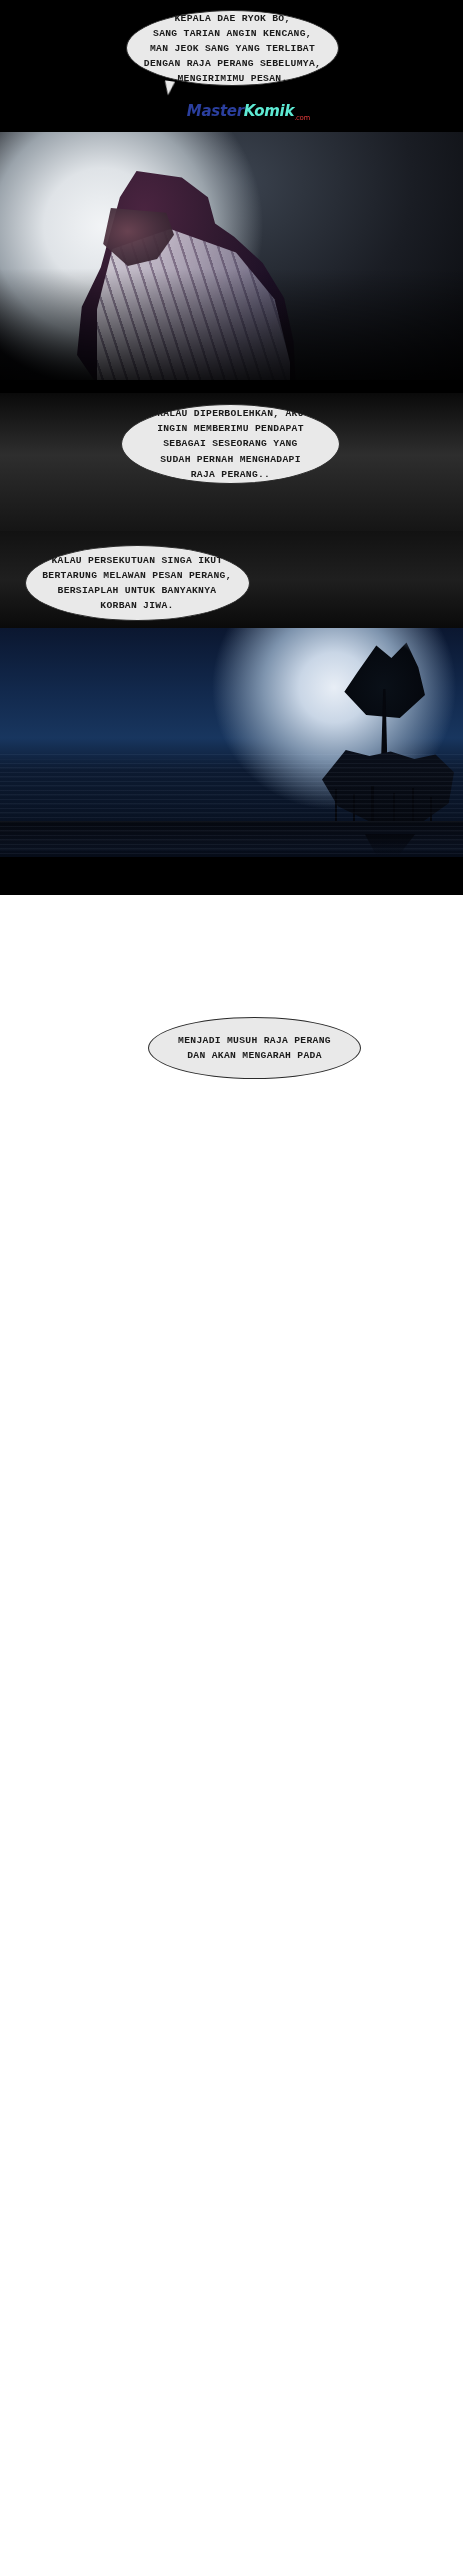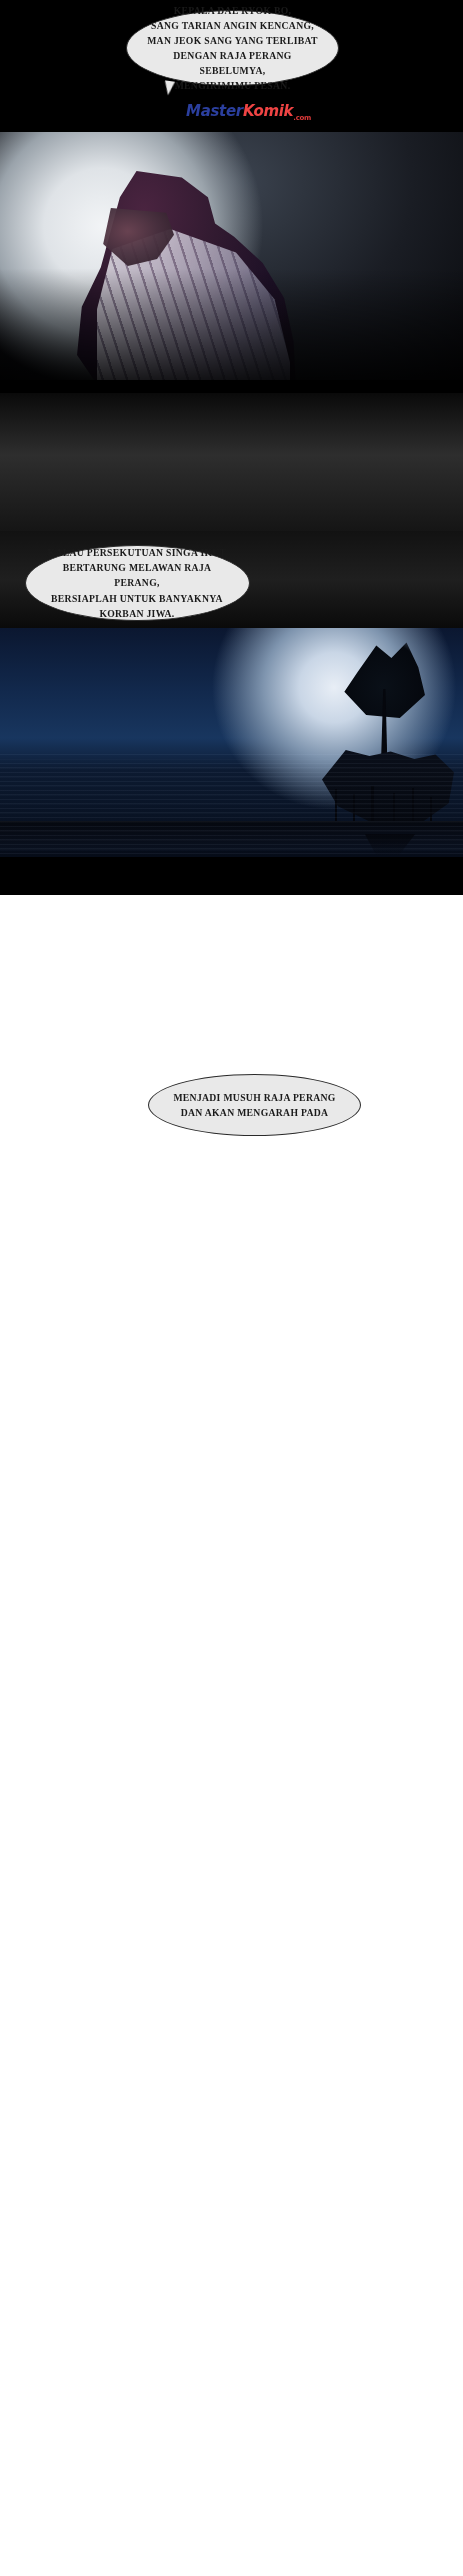--- a/index.html
+++ b/index.html
@@ -36,21 +36,21 @@
     text-align: center;
     color: #1a1a1a;
     letter-spacing: 0.3px;
     line-height: 1.55;
     padding: 11.6px 16.7px;
   }
   .bubble .txt {
     white-space: pre-line;
     font-size: 9.7px;
     font-weight: 700;
-    font-family: Liberation Serif, serif;
+    font-family: Liberation Mono, monospace;
   }
   .tail {
     position: absolute;
     width: 0; height: 0;
     border-left: 5.8px solid transparent;
     border-right: 5.8px solid transparent;
     border-top: 14px solid #e9e9e9;
     filter: drop-shadow(0 1.3px 0 #2a2a2a);
   }
 
@@ -59,24 +59,24 @@
     position: absolute;
     left: 0; width: 464px;
     text-align: center;
     font-size: 15px;
     font-weight: 800;
     font-style: italic;
     letter-spacing: -0.3px;
     font-family: "DejaVu Sans", sans-serif;
   }
   #watermark .master { color: #2b3f9e; margin-left: 33px; }
-  #watermark .komik  { color: #ef4444; }
+  #watermark .komik  { color: #5eead4; }
   #watermark .com    {
     color: #e03a3a; font-size: 7px; font-style: normal;
-    vertical-align: sub; font-weight: 700;
+    vertical-align: sub; font-weight: 400;
   }
 
   
   
   #panel1 {
     background:
       radial-gradient(circle at 22% 38%, #f2f4f6 0px, #dfe3e7 58px, #9aa3ab 109px, rgba(60,66,72,0) 161px),
       radial-gradient(ellipse at 50% 20%, #3c4450 0%, #1a1d24 55%, #07080b 100%);
   }
   #panel1::after {
@@ -200,26 +200,33 @@
   <div class="panel" id="panel1" style="top:132px; height:248px;">
     <div class="figure1"></div>
     <div class="cloak1"></div>
     <div class="face1"></div>
   </div>
 
   <div class="divider" style="top:380px; height:13px;"></div>
 
   <div class="panel" id="panel2" style="top:393px; height:138px;"></div>
 
+  <div class="bubble" id="bubble2" style="left:121px; top:404px; width:219px; height:80px;">
+    <span class="txt">KALAU DIPERBOLEHKAN, AKU
+INGIN MEMBERIMU PENDAPAT
+SEBAGAI SESEORANG YANG
+SUDAH PERNAH MENGHADAPI
+RAJA PERANG..</span>
+  </div>
 
   <div class="panel" id="panel3" style="top:531px; height:97px;"></div>
 
   <div class="bubble" id="bubble3" style="left:24.5px; top:545px; width:225px; height:76px;">
     <span class="txt">KALAU PERSEKUTUAN SINGA IKUT
-BERTARUNG MELAWAN RAJA PERANG,
+BERTARUNG MELAWAN PESAN PERANG,
 BERSIAPLAH UNTUK BANYAKNYA
 KORBAN JIWA.</span>
   </div>
 
   <div class="panel" id="panel4" style="top:628px; height:229px;">
 
     <div class="tree-canopy"></div>
 
     <div class="tree" style="left:381px; top:61px; width:6.4px; height:74px;
          clip-path:polygon(35% 0%,70% 0%,100% 100%,0% 100%);"></div>
@@ -241,21 +248,21 @@
     <div style="position:absolute; left:348px; top:206px; width:84px; height:22px;
          background:linear-gradient(to bottom, rgba(4,6,12,.9), rgba(4,6,12,0));
          clip-path:polygon(20% 0%,80% 0%,60% 100%,34% 100%);"></div>
   </div>
 
   <div class="panel" id="panel5" style="top:857px; height:39px;"></div>
 
   <div class="panel" id="panel6" style="top:895px; height:393px;"></div>
 
 
-  <div class="bubble" id="bubble5" style="left:148px; top:1074px; width:213px; height:62px;align-items:center;">
+  <div class="bubble" id="bubble5" style="left:148px; top:1017px; width:213px; height:62px;align-items:center;">
     <span class="txt">MENJADI MUSUH RAJA PERANG
 DAN AKAN MENGARAH PADA</span>
   </div>
 
   <div class="panel" id="panel7" style="top:1288px; height:1288px;"></div>
 
 </div>
 
 
 </body></html>

